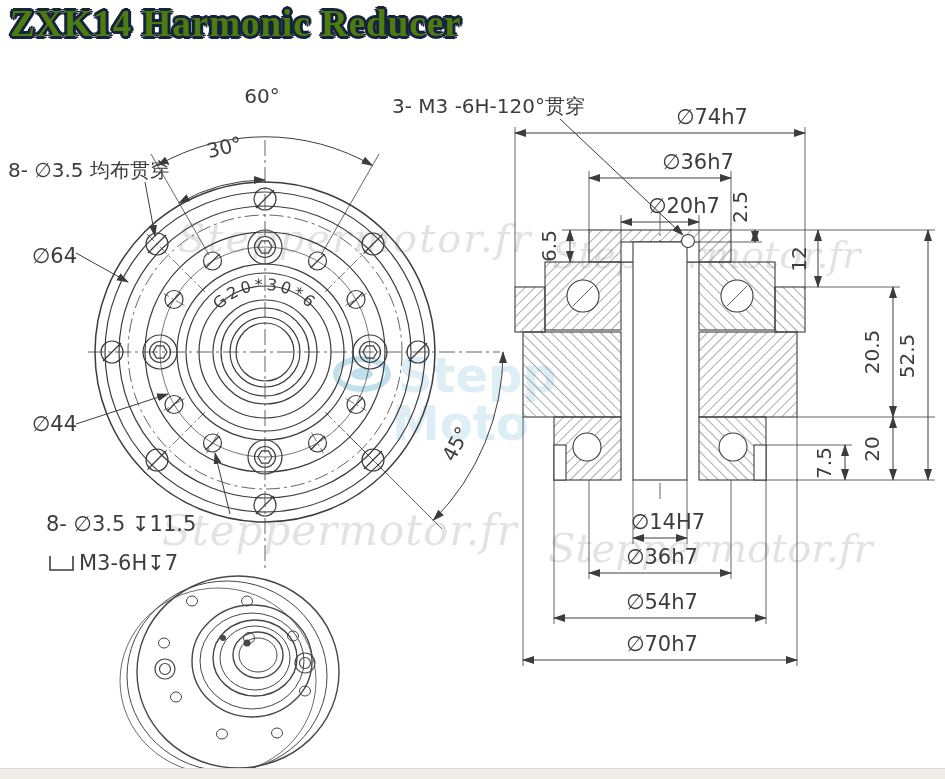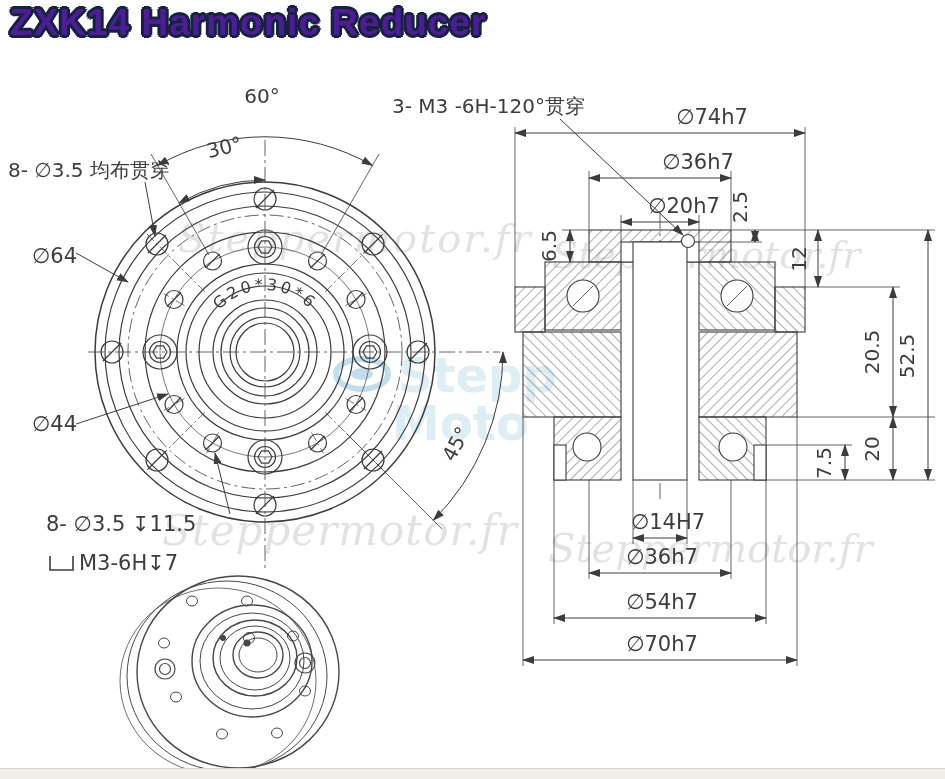--- a/index.html
+++ b/index.html
@@ -1,20 +1,20 @@
 <!DOCTYPE html>
 <html><head>
 <meta charset="utf-8">
 <style>
   html,body{margin:0;padding:0;background:#ffffff;}
   .page{position:relative;width:945px;height:779px;background:#fff;overflow:hidden;
         font-family:"Liberation Sans",sans-serif;}
   .title{position:absolute;top:2px;left:10px;z-index:3;
-         font-family:Liberation Sans, sans-serif;font-weight:bold;font-size:37px;letter-spacing:1px;
-         color:#4c1d95;
+         font-family:Liberation Serif, serif;font-weight:bold;font-size:37px;letter-spacing:1px;
+         color:#4d7c0f;
          text-shadow:-2px -2px 0 #16233f,2px -2px 0 #16233f,-2px 2px 0 #16233f,2px 2px 0 #16233f,
                      -3px 0 0 #16233f,3px 0 0 #16233f,0 -3px 0 #16233f,0 3px 0 #16233f;text-align:center;}
   .drawing{position:absolute;top:0;left:0;z-index:1;}
   .bottom-strip{position:absolute;left:0;top:768px;width:945px;height:11px;z-index:2;
                 background:#efede8;border-top:1px solid #d8d6d0;}
   svg text{font-family:"DejaVu Sans","Liberation Sans",sans-serif;fill:#3c3c3c;}
   .dim{font-size:21px;}
   .dimside{font-size:20px;}
   .note{font-size:20px;}
   .wm{font-family:"DejaVu Serif",serif;font-style:italic;fill:#bcbcbc;opacity:.42;}

